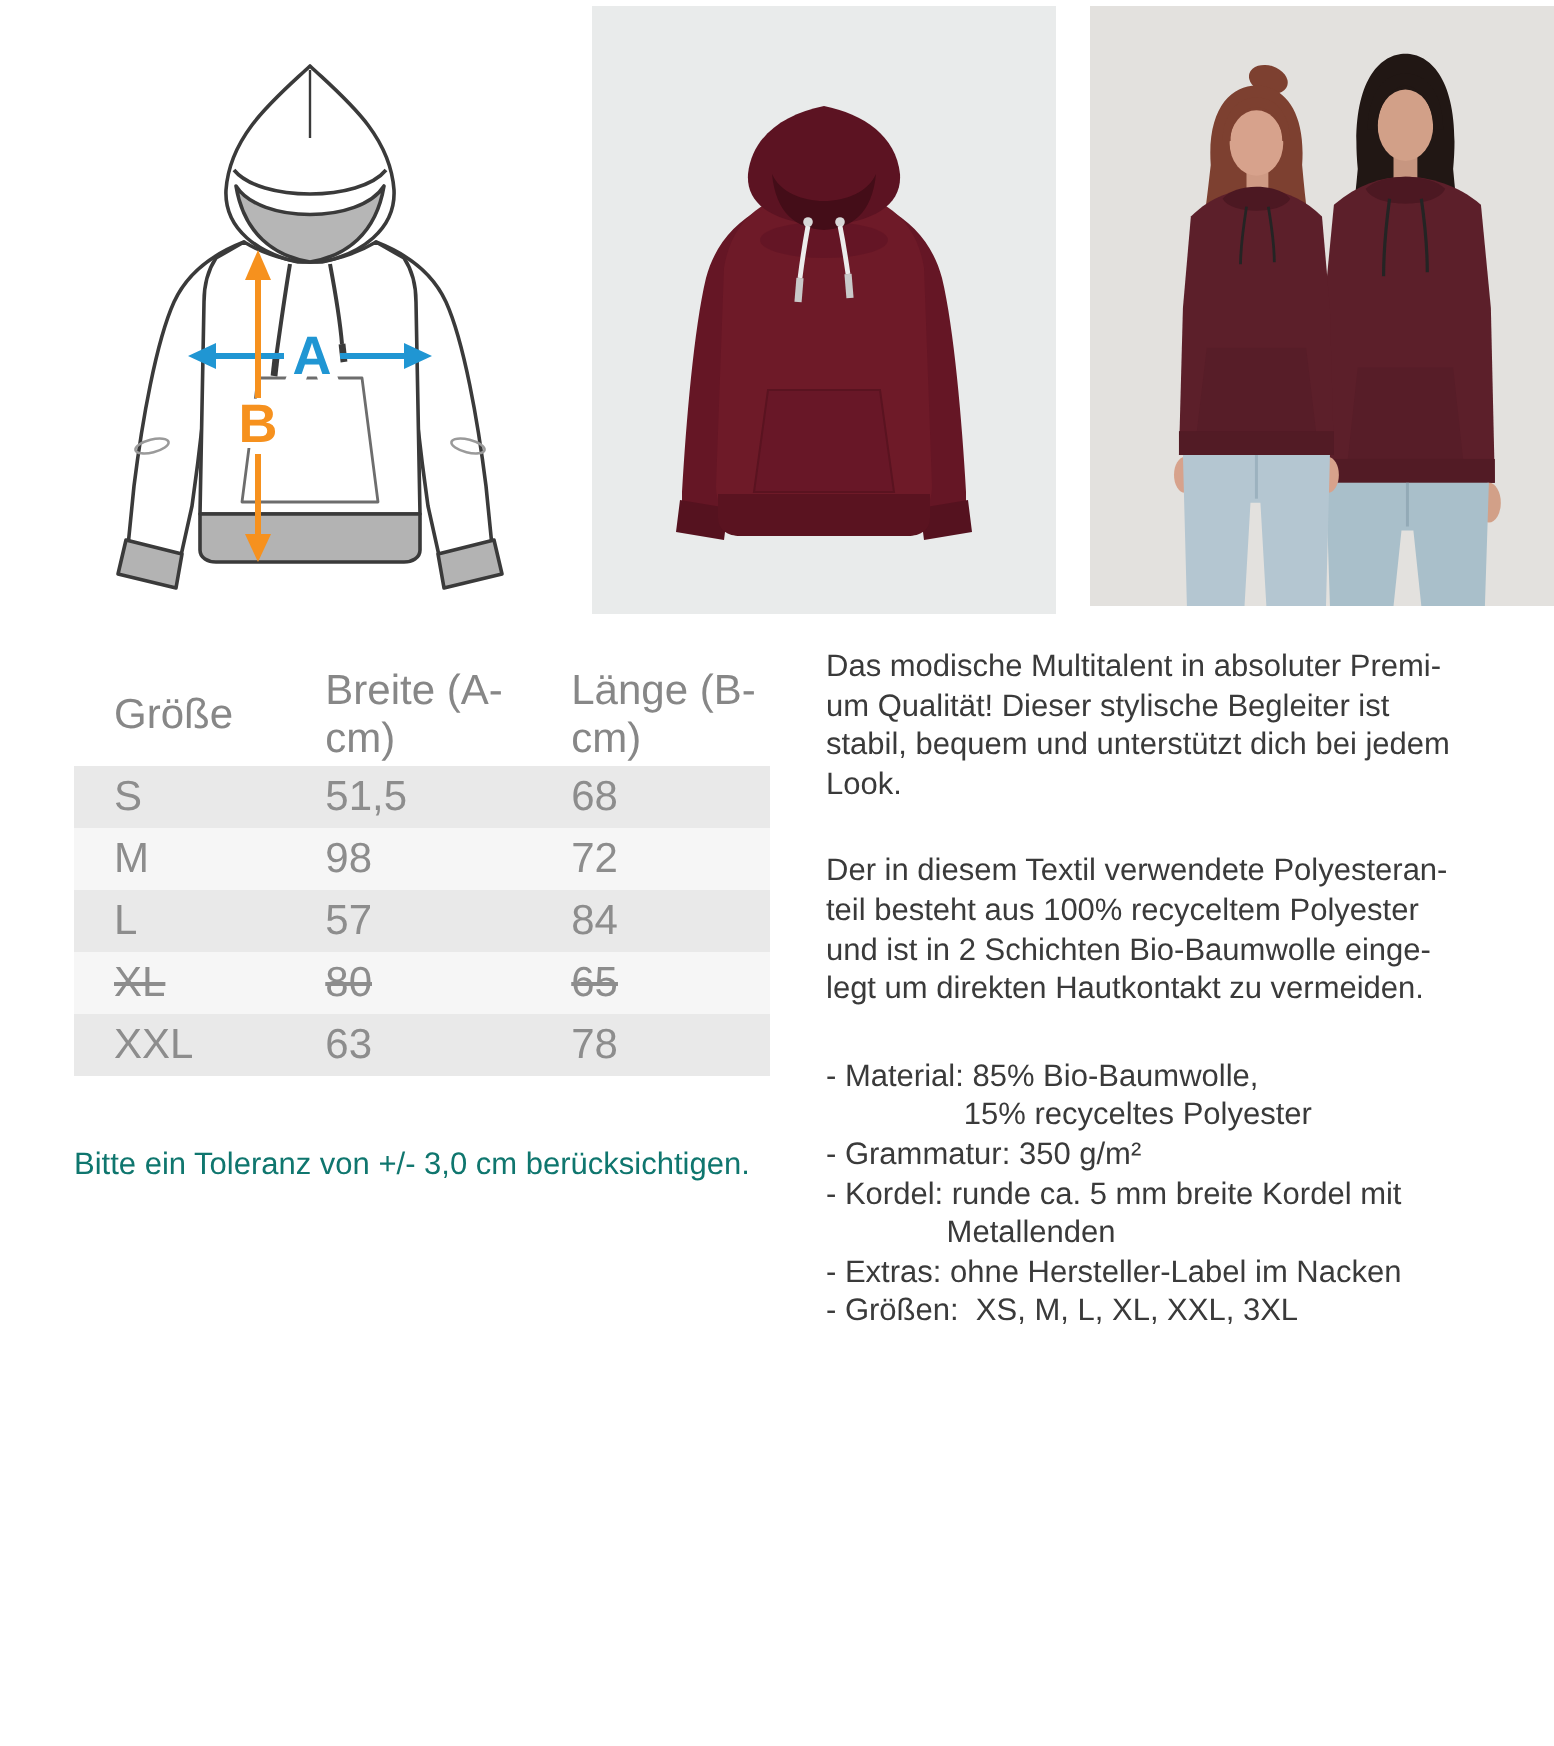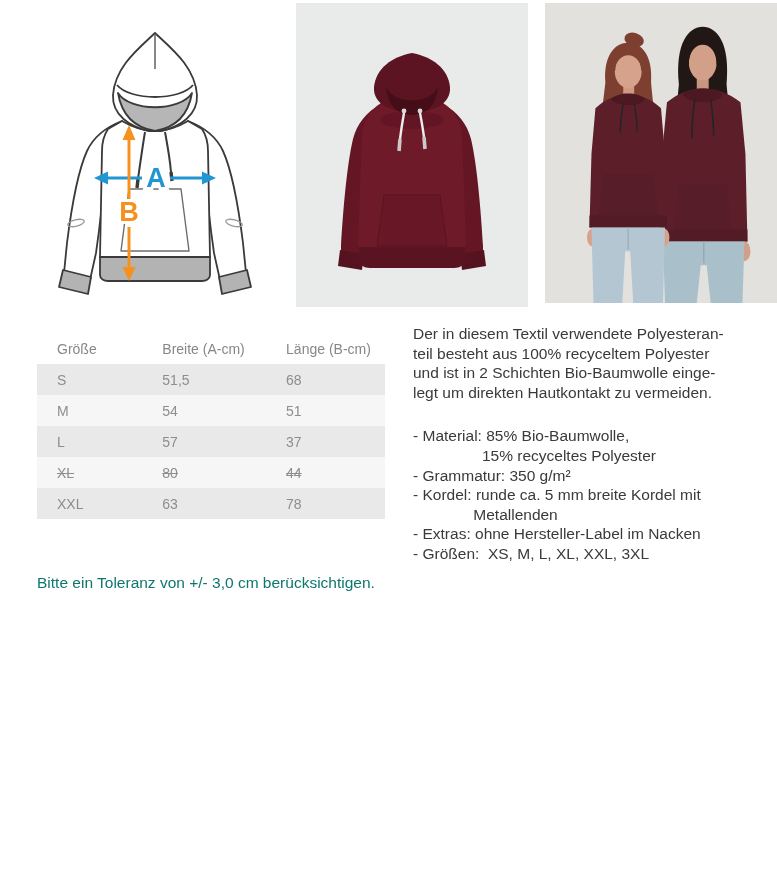--- a/index.html
+++ b/index.html
@@ -5,21 +5,21 @@
   html,body{margin:0;padding:0;background:#fff;}
   .page{position:relative;width:777px;height:873px;background:#ffffff;
         font-family:"Liberation Sans", sans-serif;overflow:hidden;}
   .panel{position:absolute;overflow:hidden;}
   .panel-diagram{left:30px;top:15px;width:250px;height:285px;background:#fff;}
   .panel-product{left:296px;top:3px;width:232px;height:304px;background:#e9ebeb;}
   .panel-models{left:545px;top:3px;width:232px;height:300px;background:#e3e1de;}
   .panel svg{display:block;width:100%;height:100%;}
 
   .size-table{position:absolute;left:37px;top:333px;width:348px;border-collapse:collapse;
-              font-size:14px;color:#8d8d8d;}
+              font-size:21px;color:#8d8d8d;}
   .size-table th{font-weight:400;color:#878787;text-align:left;height:29px;background:#ffffff;}
   .size-table td{height:29px;}
   .size-table th:nth-child(1),.size-table td:nth-child(1){width:111px;padding-left:20px;}
   .size-table th:nth-child(2),.size-table td:nth-child(2){width:132px;}
   .size-table th:nth-child(3),.size-table td:nth-child(3){width:105px;margin-left:48px;}
   .size-table tbody tr:nth-child(odd){background:#e9e9e9;}
   .size-table tbody tr:nth-child(even){background:#f6f6f6;}
   .size-table tr.struck td{text-decoration:line-through;}
 
   .tolerance-note{position:absolute;left:37px;top:574px;width:370px;margin:0;
@@ -165,44 +165,48 @@
       </tr>
     </thead>
     <tbody>
       <tr>
         <td>S</td>
         <td>51,5</td>
         <td>68</td>
       </tr>
       <tr>
         <td>M</td>
-        <td>54</td>
-        <td>51</td>
+        <td>98</td>
+        <td>72</td>
       </tr>
       <tr>
         <td>L</td>
         <td>57</td>
-        <td>37</td>
+        <td>84</td>
       </tr>
       <tr class="struck">
         <td>XL</td>
         <td>80</td>
-        <td>44</td>
+        <td>65</td>
       </tr>
       <tr>
         <td>XXL</td>
         <td>63</td>
         <td>78</td>
       </tr>
     </tbody>
   </table>
 
   <p class="tolerance-note">Bitte ein Toleranz von +/- 3,0 cm berücksichtigen.</p>
 
   <div class="description">
+    <p>Das modische Multitalent in absoluter Premi-
+um Qualität! Dieser stylische Begleiter ist
+stabil, bequem und unterstützt dich bei jedem
+Look.</p>
     <p>Der in diesem Textil verwendete Polyesteran-
 teil besteht aus 100% recyceltem Polyester
 und ist in 2 Schichten Bio-Baumwolle einge-
 legt um direkten Hautkontakt zu vermeiden.</p>
     <p>- Material: 85% Bio-Baumwolle,
                 15% recyceltes Polyester
 - Grammatur: 350 g/m²
 - Kordel: runde ca. 5 mm breite Kordel mit
               Metallenden
 - Extras: ohne Hersteller-Label im Nacken

